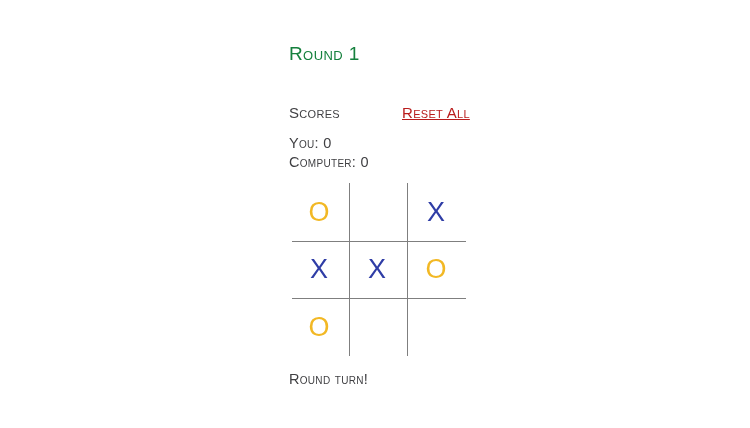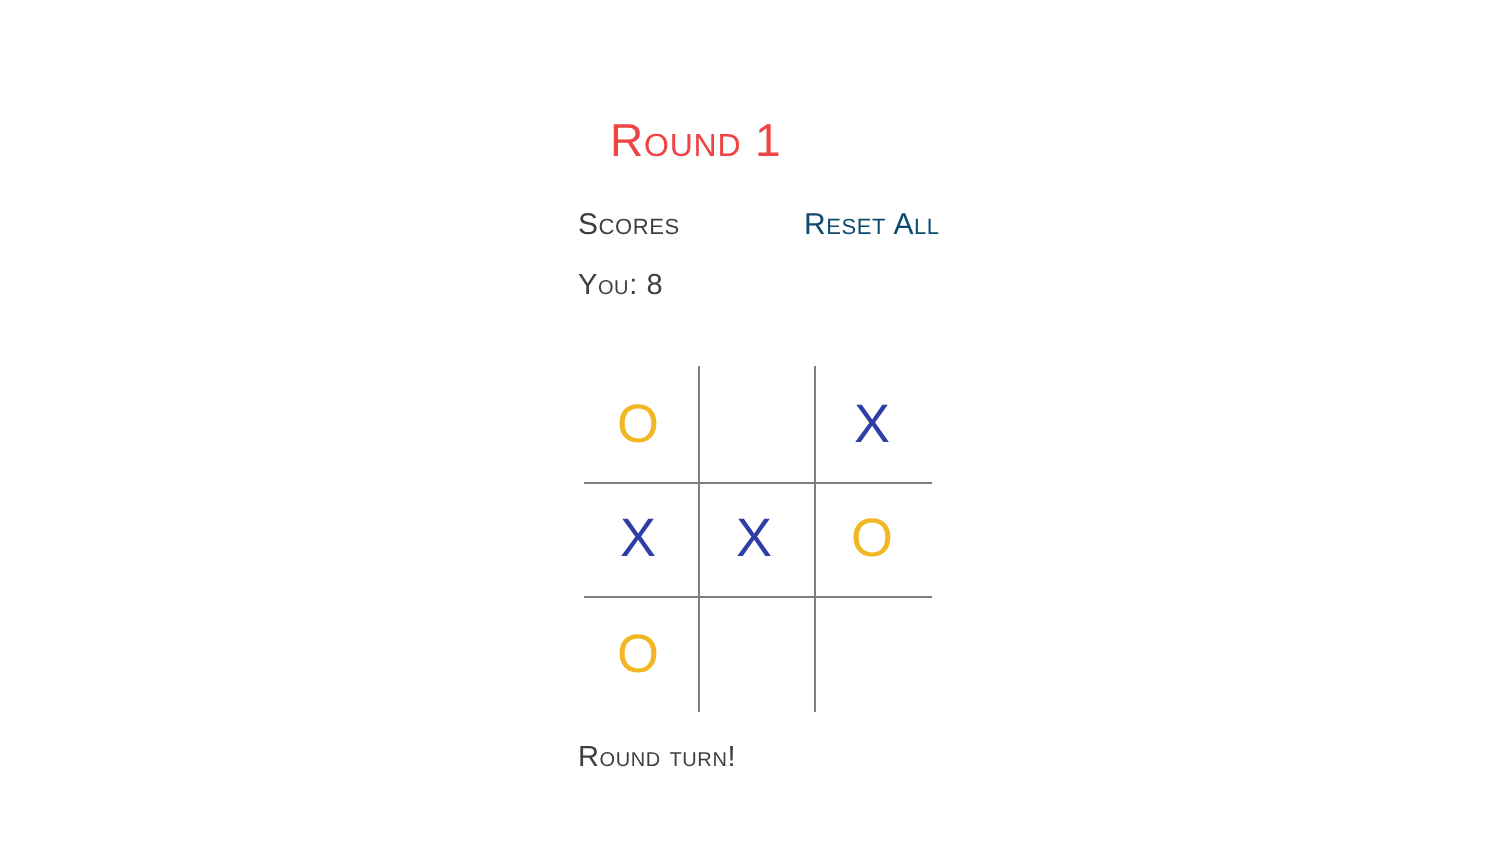--- a/index.html
+++ b/index.html
@@ -30,28 +30,28 @@
     left: 289px;
     top: 0;
     width: 300px;
   }
 
   
   .round-title {
     position: absolute;
     left: 0;
     top: 40px;
-    margin: 16px;
+    margin: 0;
     font-family: "Liberation Sans", sans-serif;
     font-variant: small-caps;
     font-weight: 400;
-    font-size: 23px;
+    font-size: 19px;
     letter-spacing: 0.4px;
     line-height: 28px;
-    color: #ef4444;
+    color: #15803d;
     white-space: nowrap;
   }
 
   
   .scores-row {
     position: absolute;
     left: 0;
     top: 103px;
     width: 180px;
     height: 20px;
@@ -69,21 +69,22 @@
     white-space: nowrap;
   }
   .reset-link {
     position: absolute;
     left: 113px;
     top: 0;
     font-variant: small-caps;
     font-size: 15px;
     line-height: 20px;
     letter-spacing: 0.3px;
-    color: #0c4a6e;
+    color: #b91c1c;
+    text-decoration: underline;
     cursor: pointer;
     white-space: nowrap;
   }
 
   
   .score-lines {
     position: absolute;
     left: 0;
     top: 134px;
   }
@@ -166,21 +167,22 @@
   <div class="content">
 
     <h1 class="round-title">Round 1</h1>
 
     <div class="scores-row">
       <span class="scores-label">Scores</span>
       <a class="reset-link">Reset All</a>
     </div>
 
     <div class="score-lines">
-      <div class="score-line">You: 8</div>
+      <div class="score-line">You: 0</div>
+      <div class="score-line">Computer: 0</div>
     </div>
 
     <div class="board">
       <div class="board-grid">
         <div class="gline hline h1"></div>
         <div class="gline hline h2"></div>
         <div class="gline vline v1"></div>
         <div class="gline vline v2"></div>
       </div>
 

